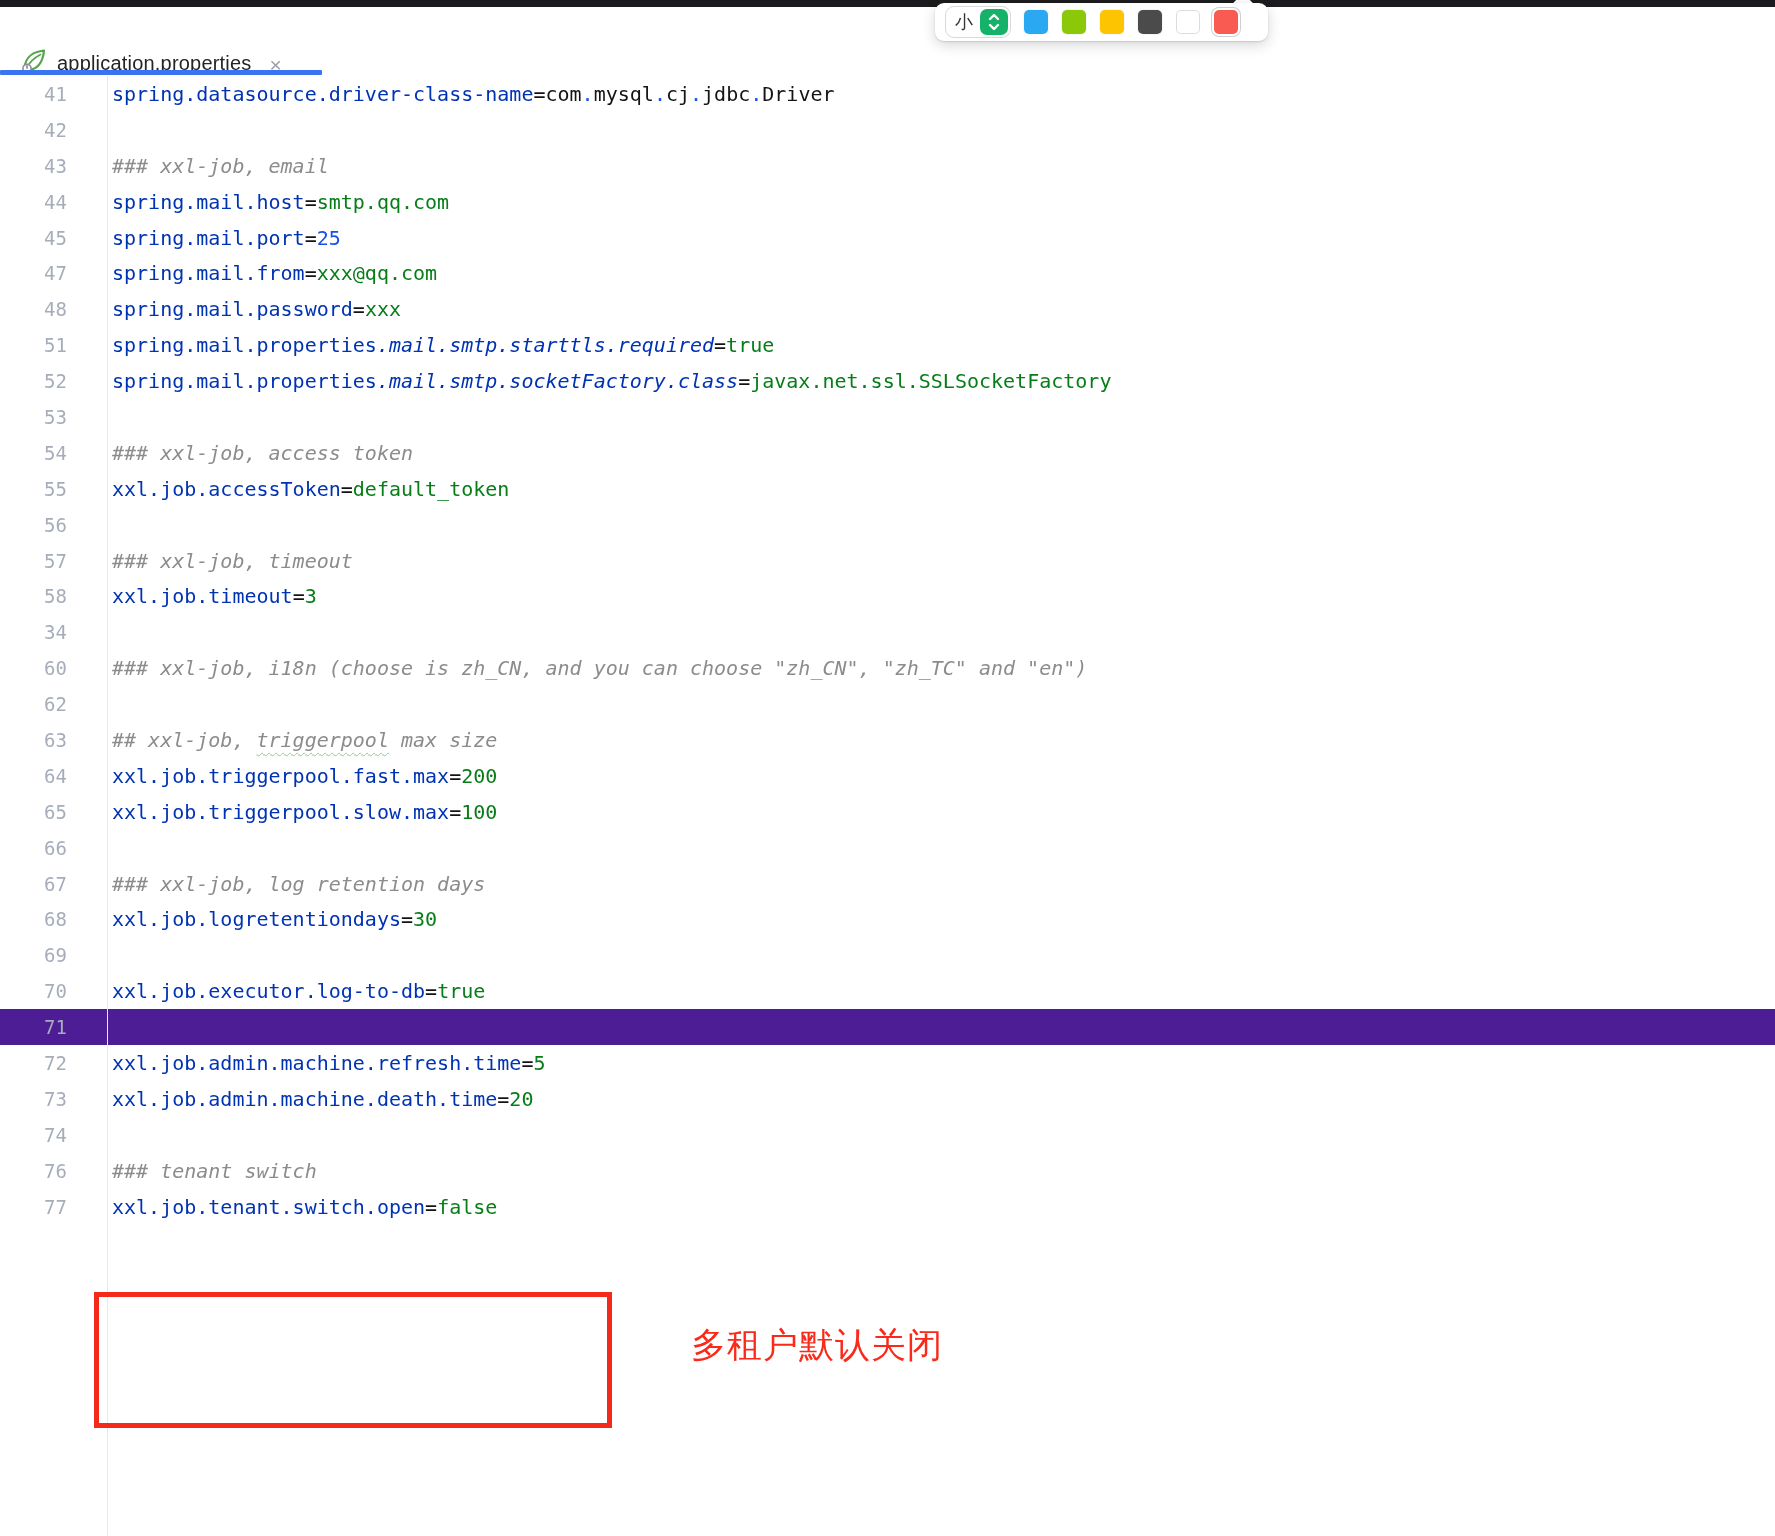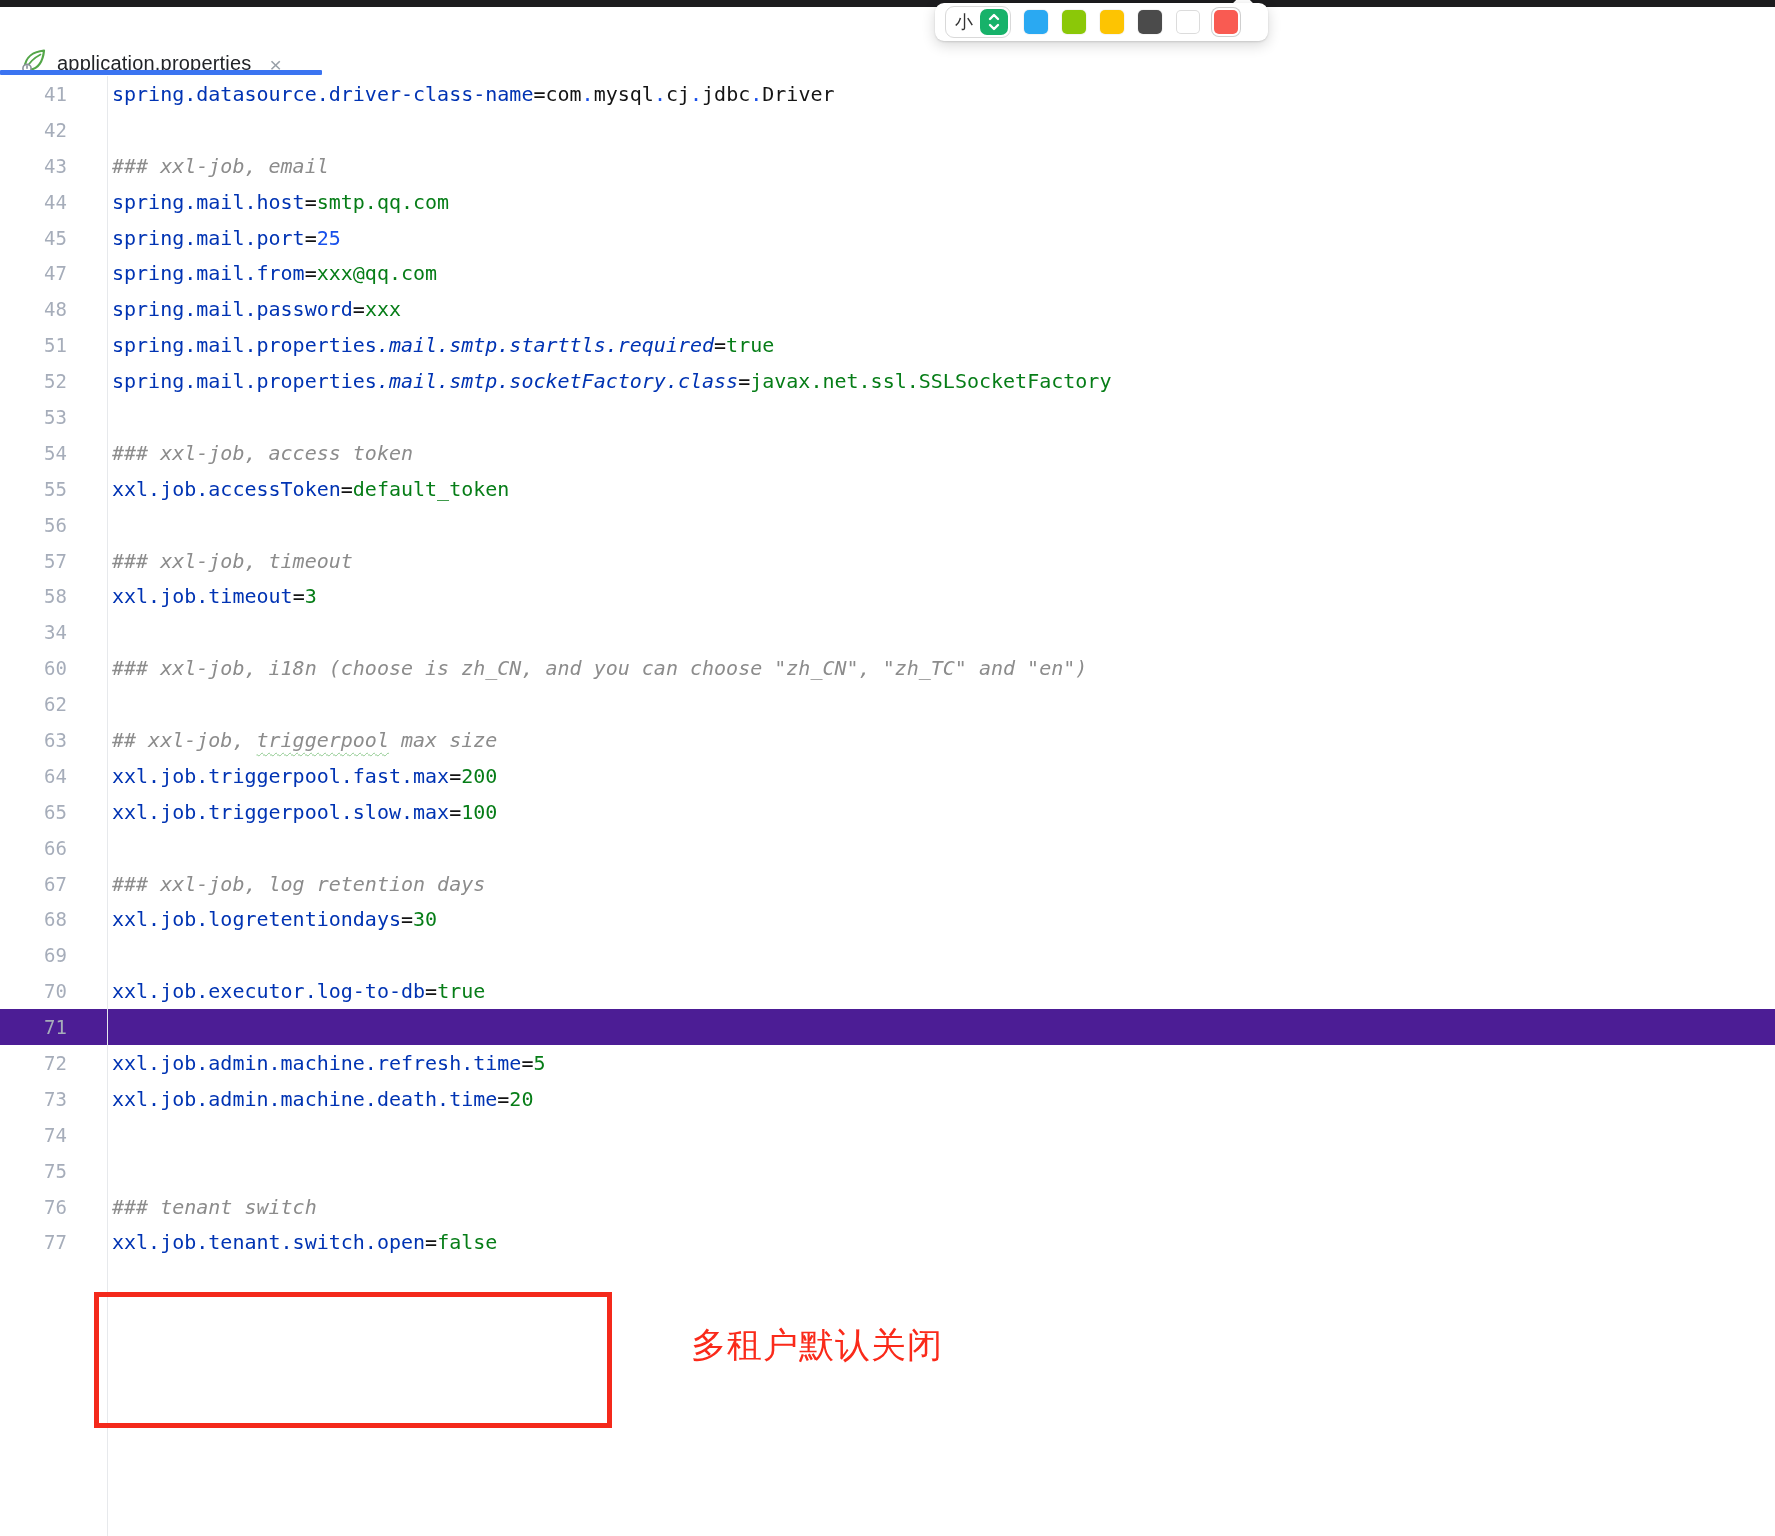--- a/index.html
+++ b/index.html
@@ -119,21 +119,20 @@
         <div class="row"><span class="ln">65</span><span class="code"><span class="sg-key">xxl.job.triggerpool.slow.max</span><span class="sg-sep">=</span><span class="sg-str">100</span></span></div>
         <div class="row"><span class="ln">66</span><span class="code"></span></div>
         <div class="row"><span class="ln">67</span><span class="code"><span class="sg-cmt">### xxl-job, log retention days</span></span></div>
         <div class="row"><span class="ln">68</span><span class="code"><span class="sg-key">xxl.job.logretentiondays</span><span class="sg-sep">=</span><span class="sg-str">30</span></span></div>
         <div class="row"><span class="ln">69</span><span class="code"></span></div>
         <div class="row"><span class="ln">70</span><span class="code"><span class="sg-key">xxl.job.executor.log-to-db</span><span class="sg-sep">=</span><span class="sg-str">true</span></span></div>
         <div class="row hl"><span class="ln">71</span><span class="code"></span></div>
         <div class="row"><span class="ln">72</span><span class="code"><span class="sg-key">xxl.job.admin.machine.refresh.time</span><span class="sg-sep">=</span><span class="sg-str">5</span></span></div>
         <div class="row"><span class="ln">73</span><span class="code"><span class="sg-key">xxl.job.admin.machine.death.time</span><span class="sg-sep">=</span><span class="sg-str">20</span></span></div>
         <div class="row"><span class="ln">74</span><span class="code"></span></div>
-        <div class="row"><span class="ln">75</span><span class="code"></span></div>
         <div class="row"><span class="ln">76</span><span class="code"><span class="sg-cmt">### tenant switch</span></span></div>
         <div class="row"><span class="ln">77</span><span class="code"><span class="sg-key">xxl.job.tenant.switch.open</span><span class="sg-sep">=</span><span class="sg-str">false</span></span></div>
       </div>
   </div>
   <div class="gutter-sep"></div>
 
   <div class="anno-rect"></div>
   <div class="anno-text" style="color: rgb(250, 42, 26);">多租户默认关闭</div>
 
 </div>

